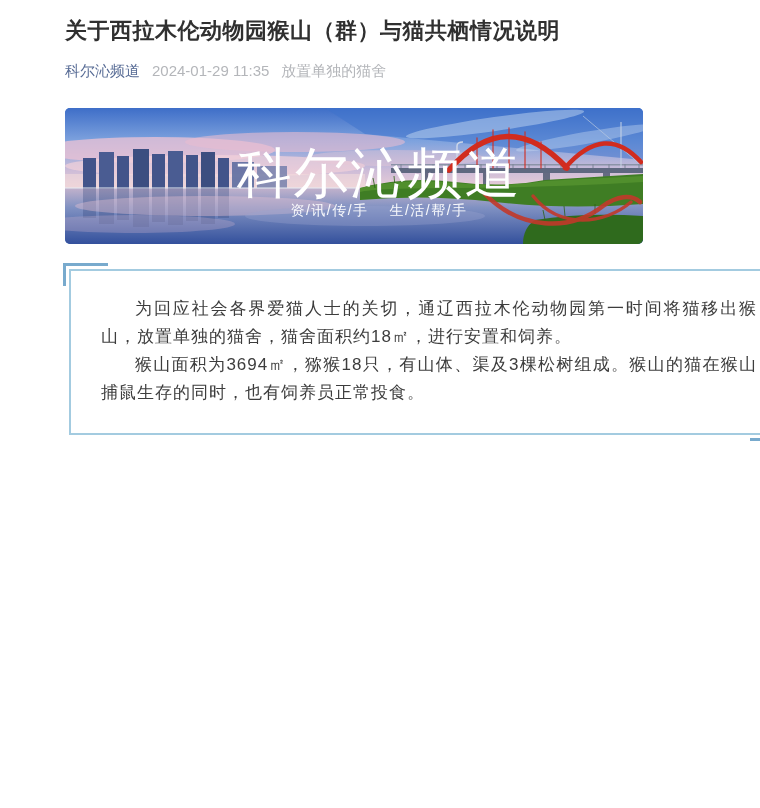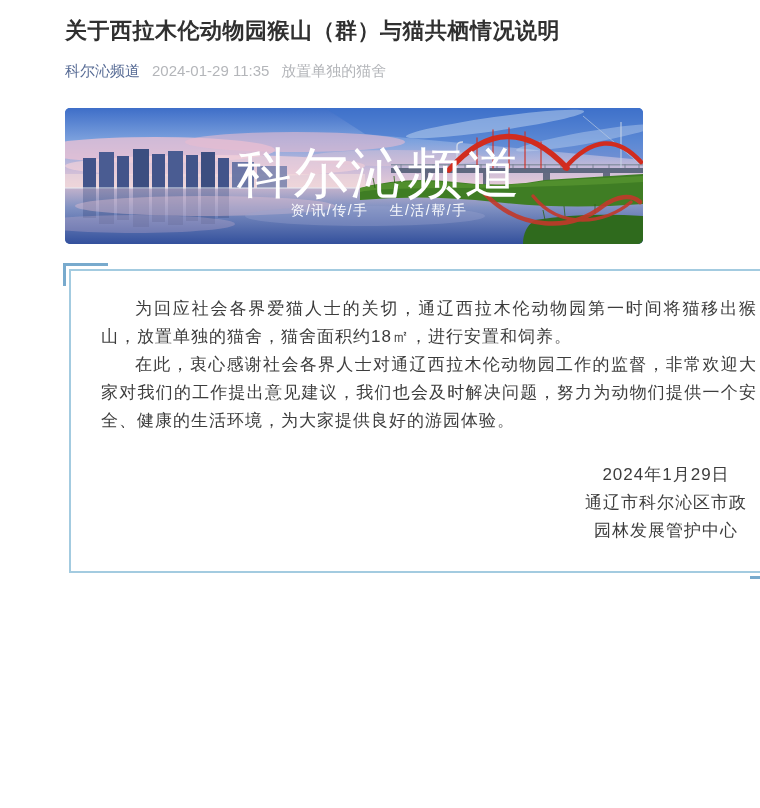--- a/index.html
+++ b/index.html
@@ -183,22 +183,17 @@
       <text x="314" y="84" text-anchor="middle" font-size="55" fill="#ffffff" letter-spacing="2" font-family="'Liberation Sans','DejaVu Sans',sans-serif">科尔沁频道</text>
       <text x="314" y="107" text-anchor="middle" font-size="14" fill="#ffffff" opacity="0.95" letter-spacing="1.5" font-family="'Liberation Sans','DejaVu Sans',sans-serif">资/讯/传/手　 生/活/帮/手</text>
     </svg>
   </div>
 
   <div class="statement-box">
     <div class="bracket-tl"></div>
     <div class="bracket-br"></div>
 
     <p>为回应社会各界爱猫人士的关切，通辽西拉木伦动物园第一时间将猫移出猴山，放置单独的猫舍，猫舍面积约18㎡，进行安置和饲养。</p>
-    <p>在此，衷心感谢社会各界人士对通辽西拉木伦动物园工作的监督，非常欢迎大家对我们的工作提出意见建议，我们也会及时解决问题，努力为动物们提供一个安全、健康的生活环境，为大家提供良好的游园体验。</p>
+    <p>猴山面积为3694㎡，猕猴18只，有山体、渠及3棵松树组成。猴山的猫在猴山捕鼠生存的同时，也有饲养员正常投食。</p>
 
-    <div class="signature">
-      <div>2024年1月29日</div>
-      <div>通辽市科尔沁区市政</div>
-      <div>园林发展管护中心</div>
-    </div>
   </div>
 
 </div>
 
 </body></html>

